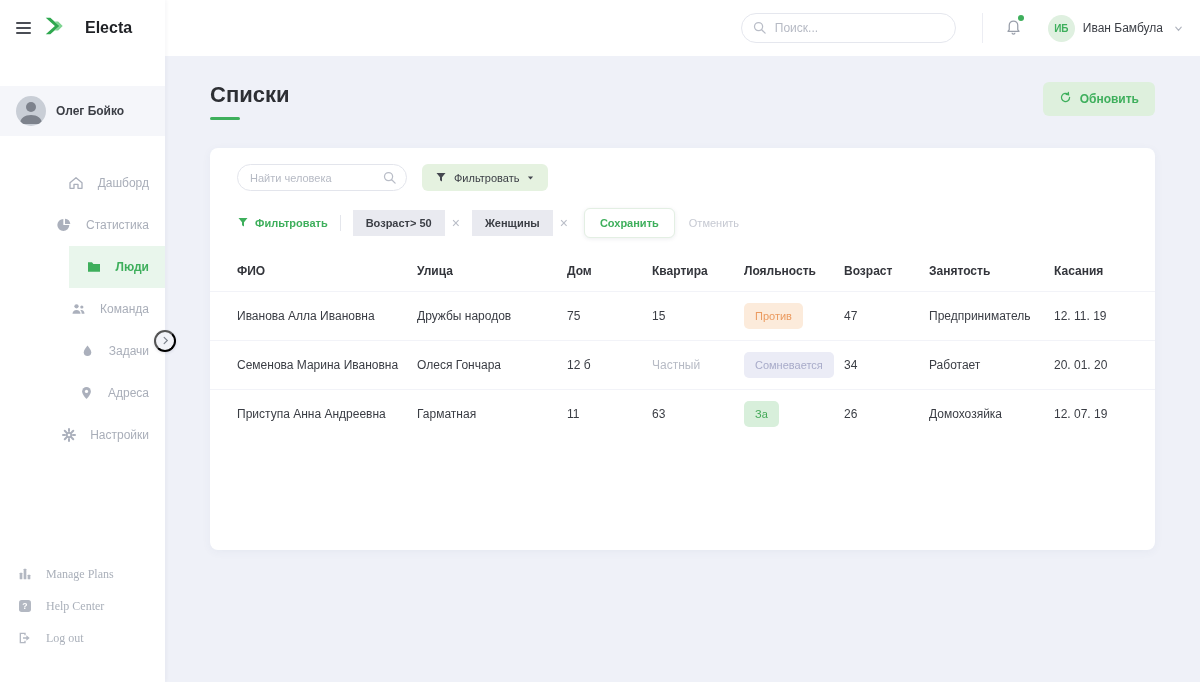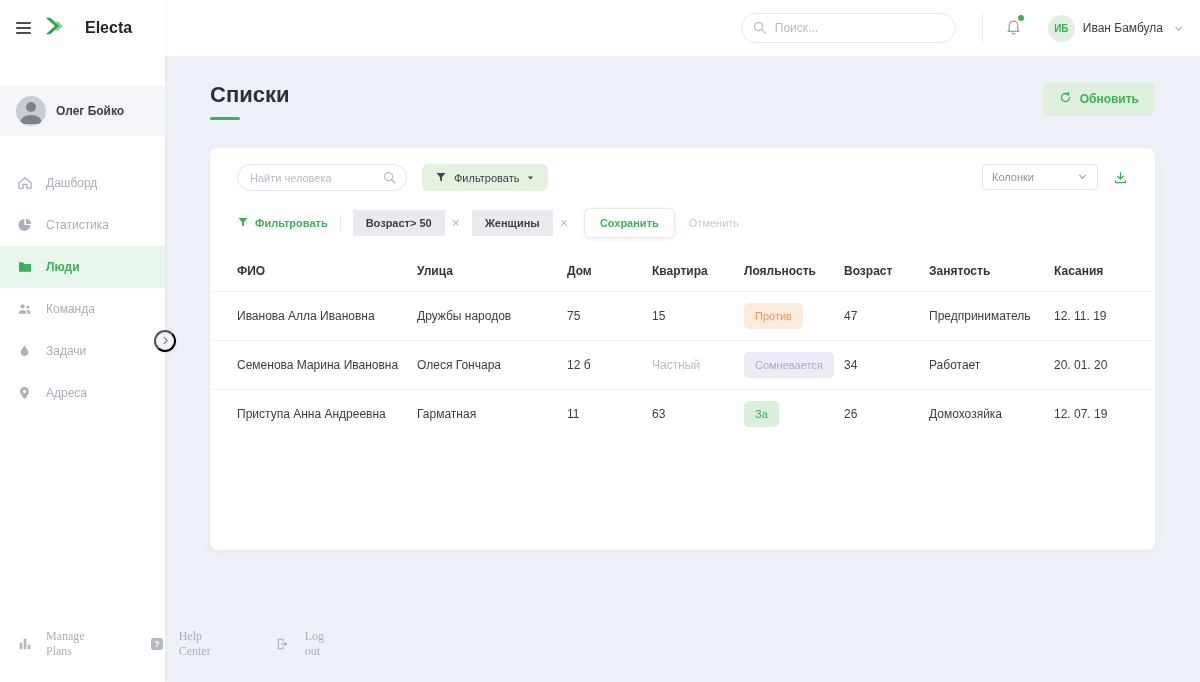--- a/index.html
+++ b/index.html
@@ -10,27 +10,27 @@
   
   .sidebar { width:165px; min-width:165px; background:#fff; display:flex; flex-direction:column; position:relative; z-index:5; box-shadow:1px 0 4px rgba(40,45,80,.05); }
   .sb-header { height:56px; display:flex; align-items:center; gap:12px; padding:0 16px; }
   .hamburger { display:flex; flex-direction:column; gap:3px; cursor:pointer; padding:3px 0; }
   .hamburger i { display:block; width:15px; height:2px; background:#4a4d55; border-radius:1px; }
   .logo { display:flex; align-items:center; gap:20px; }
   .logo-text { font-size:16px; font-weight:bold; color:#1f2125; }
   .profile { margin-top:30px; background:#f5f6fa; padding:10px 16px; display:flex; align-items:center; gap:10px; cursor:pointer; }
   .avatar-sm { width:30px; height:30px; border-radius:50%; overflow:hidden; flex:none; }
   .profile-name { font-size:12px; font-weight:bold; color:#3b3e45; }
-  .nav { margin-top:26px; display:flex; flex-direction:column; }
+  .nav { margin-top:26px; display:flex; flex-direction:column;align-items:flex-end; }
   .nav-item { display:flex; align-items:center; gap:13px; padding:13px 16px; cursor:pointer; }
   .nav-icon { width:17px; display:flex; justify-content:center; flex:none; }
   .nav-label { font-size:12px; color:#a9aeb9; }
   .nav-item.active { background:#e9f6ec; }
   .nav-item.active .nav-label { color:#3eaf5c; font-weight:bold; }
-  .sb-footer { margin-top:auto; padding-bottom:15px; display:flex; flex-direction:row;gap:32px; }
+  .sb-footer { margin-top:auto; padding-bottom:28px; display:flex; flex-direction:column; }
   .sb-footer .nav-item { padding:8px 16px; }
   .sb-footer .nav-label { font-family:"Liberation Serif", serif; font-size:12px; color:#aab0ba; }
   .collapse-btn { position:absolute; left:154px; top:330px; width:22px; height:22px; border-radius:50%; background:#f2f3f8; box-shadow:0 1px 3px rgba(30,35,70,.12); display:flex; align-items:center; justify-content:center; z-index:9; cursor:pointer; }
 
   
   .main { flex:1; display:flex; flex-direction:column; min-width:0; }
   .topbar { height:56px; background:#fff; display:flex; align-items:center; padding:0 16px 0 24px; flex:none; }
   .topbar-search { margin-left:auto; position:relative; }
   .topbar-search input { width:215px; height:30px; border:1px solid #e5e7ee; border-radius:16px; padding:0 12px 0 33px; font-size:12px; color:#555a63; outline:none; background:#fff; }
   .topbar-search input::placeholder { color:#b6bac4; }
@@ -152,20 +152,39 @@
           <span class="nav-label">Задачи</span>
         </div>
         <div class="nav-item">
           <span class="nav-icon">
             <svg width="15" height="16" viewBox="0 0 24 24" fill="#abb0bc">
               <path d="M12 2.5a7 7 0 0 1 7 7c0 4.8-7 12-7 12s-7-7.2-7-12a7 7 0 0 1 7-7z"></path>
               <circle cx="12" cy="9.5" r="2.6" fill="#fff"></circle>
             </svg>
           </span>
           <span class="nav-label">Адреса</span>
+        </div>
+        <div class="nav-item">
+          <span class="nav-icon">
+            <svg width="16" height="16" viewBox="0 0 24 24">
+              <g stroke="#abb0bc" stroke-width="3" stroke-linecap="round">
+                <line x1="12" y1="3" x2="12" y2="6"></line>
+                <line x1="12" y1="18" x2="12" y2="21"></line>
+                <line x1="3" y1="12" x2="6" y2="12"></line>
+                <line x1="18" y1="12" x2="21" y2="12"></line>
+                <line x1="5.6" y1="5.6" x2="7.8" y2="7.8"></line>
+                <line x1="16.2" y1="16.2" x2="18.4" y2="18.4"></line>
+                <line x1="18.4" y1="5.6" x2="16.2" y2="7.8"></line>
+                <line x1="7.8" y1="16.2" x2="5.6" y2="18.4"></line>
+              </g>
+              <circle cx="12" cy="12" r="5" fill="#abb0bc"></circle>
+              <circle cx="12" cy="12" r="2" fill="#fff"></circle>
+            </svg>
+          </span>
+          <span class="nav-label">Настройки</span>
         </div>
       </nav>
 
     <div class="sb-footer">
         <div class="nav-item">
           <span class="nav-icon">
             <svg width="16" height="16" viewBox="0 0 24 24" fill="#b3b8c2">
               <rect x="4" y="10" width="4" height="10" rx="1"></rect>
               <rect x="10" y="4" width="4" height="16" rx="1"></rect>
               <rect x="16" y="13" width="4" height="7" rx="1"></rect>
@@ -247,35 +266,20 @@
           </div>
           <button class="filter-btn">
             <span><svg width="12" height="12" viewBox="0 0 24 24" fill="#44474f">
                   <path d="M3 4h18l-7 8.5V21l-4-2.5V12.5z"></path>
                 </svg></span>
             <span>Фильтровать</span>
             <span><svg width="9" height="9" viewBox="0 0 24 24" fill="#44474f">
                   <path d="M5 9l7 8 7-8z"></path>
                 </svg></span>
           </button>
-          <div class="toolbar-right">
-            <div class="columns-select">
-              <span>Колонки</span>
-              <span><svg width="11" height="11" viewBox="0 0 24 24" fill="none" stroke="#9aa0ab" stroke-width="2.5" stroke-linecap="round">
-                    <polyline points="6 9 12 16 18 9"></polyline>
-                  </svg></span>
-            </div>
-            <span class="dl-btn">
-                <svg width="15" height="15" viewBox="0 0 24 24" fill="none" stroke="#3eaf5c" stroke-width="2" stroke-linecap="round" stroke-linejoin="round">
-                  <line x1="12" y1="4" x2="12" y2="14"></line>
-                  <polyline points="7.5 10 12 14.5 16.5 10"></polyline>
-                  <path d="M4 17v3h16v-3"></path>
-                </svg>
-              </span>
-          </div>
         </div>
 
         <div class="filter-bar">
           <span class="fl-label">
             <span><svg width="12" height="12" viewBox="0 0 24 24" fill="#3eaf5c">
                   <path d="M3 4h18l-7 8.5V21l-4-2.5V12.5z"></path>
                 </svg></span>
             <span>Фильтровать</span>
           </span>
           <span class="fl-divider"></span>

